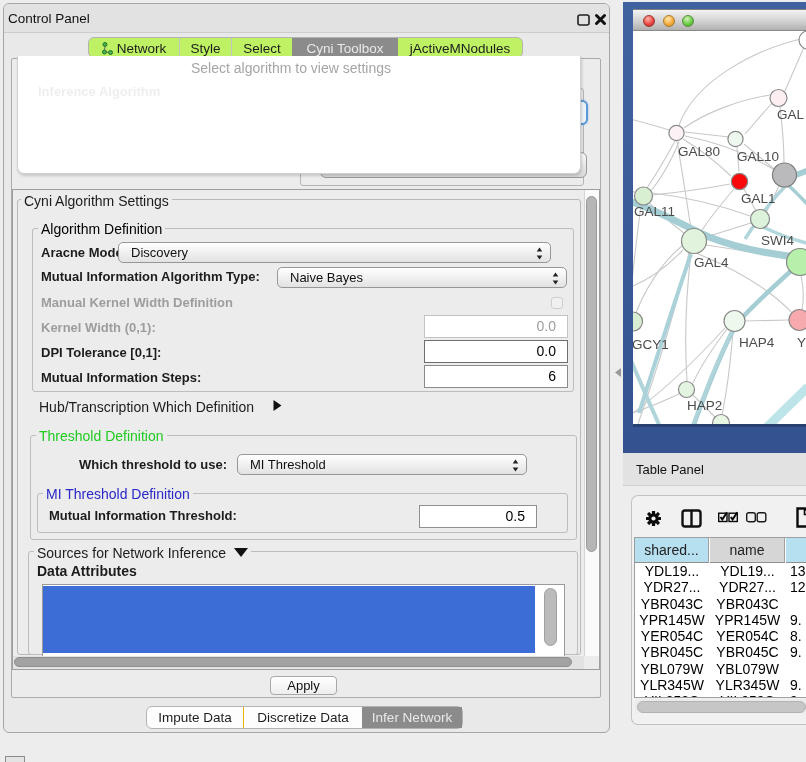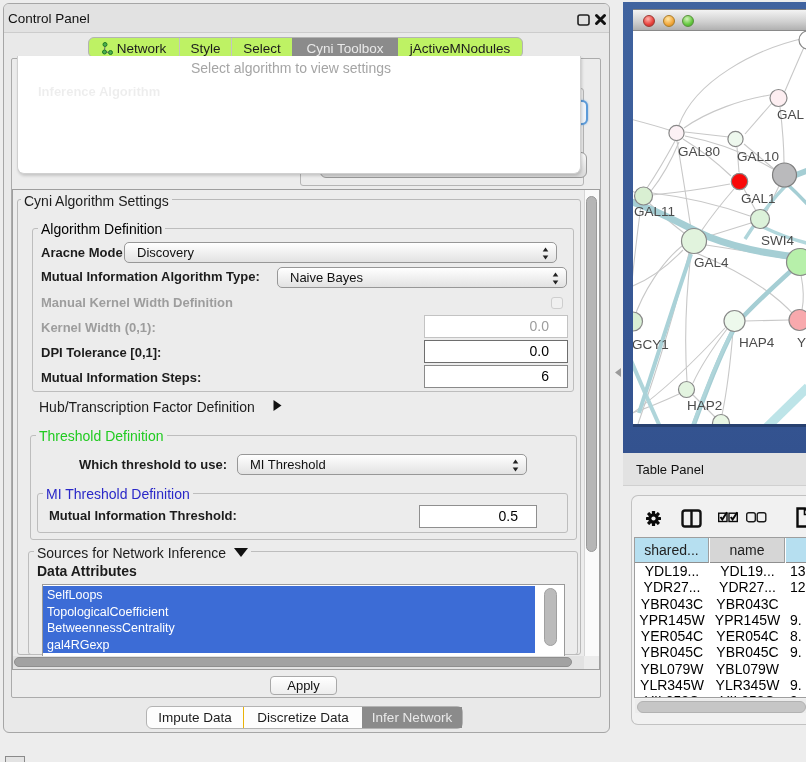--- a/index.html
+++ b/index.html
@@ -3,21 +3,21 @@
 <meta charset="utf-8">
 <style>
 * { margin:0; padding:0; box-sizing:border-box; }
 html,body { width:806px; height:762px; overflow:hidden; }
 body { background:#ededed; font-family:"Liberation Sans", sans-serif; position:relative; }
 .abs { position:absolute; }
 .lbl { position:absolute; font-size:13px; font-weight:bold; color:#1c1c1c; white-space:nowrap; }
 .glbl { color:#9d9d9d; }
 .gbox { position:absolute; border:1px solid #bdbdbd; border-radius:3px; }
 .gtitle { position:absolute; font-size:14px; background:#ececec; padding:0 3px; white-space:nowrap; }
-.field { position:absolute; background:#fff; font-size:14px; text-align:right; padding-right:18px; line-height:21px; }
+.field { position:absolute; background:#fff; font-size:14px; text-align:right; padding-right:11px; line-height:21px; }
 .combo { position:absolute; border:1px solid #979797; border-radius:5px; background:linear-gradient(#ffffff,#f2f2f2 45%,#e2e2e2); font-size:13px; color:#111; }
 .combo .ct { position:absolute; left:12px; top:2px; line-height:16px; }
 .combo .arr { position:absolute; right:7px; top:4px; width:7px; height:13px; }
 .tabseg { display:inline-block; height:21px; line-height:21px; font-size:13.5px; color:#1c1c1c; text-align:center; vertical-align:top; }
 </style>
 </head>
 <body>
 
 <div class="abs" style="left:3px; top:3px; width:607px; height:730px; background:#e9e9e9; border:1px solid #a6a6a6; border-radius:6px;"></div>
 
@@ -57,21 +57,21 @@
 <div class="abs" style="left:13px; top:656px; width:571px; height:13px; background:#e2e2e2;"></div>
 <div class="abs" style="left:14px; top:657px; width:558px; height:10px; background:#a2a2a2; border:1px solid #8e8e8e; border-radius:5px;"></div>
 
 <div class="gbox" style="left:17px; top:199px; width:564px; height:456px; border-color:#b9b9b9;"></div>
 <div class="gtitle" style="left:21px; top:193px; color:#1c1c1c;">Cyni Algorithm Settings</div>
 
 <div class="gbox" style="left:32px; top:228px; width:542px; height:164px;"></div>
 <div class="gtitle" style="left:38px; top:221px; color:#000000;">Algorithm Definition</div>
 
 <div class="lbl" style="left:41px; top:245px;">Aracne Mode:</div>
-<div class="combo" style="left:124px; top:242px; width:433px; height:21px;">
+<div class="combo" style="left:118px; top:242px; width:433px; height:21px;">
     <span class="ct">Discovery</span>
   <svg class="arr" viewBox="0 0 7 13">
       <path d="M3.5 0.5 L6.3 4.5 L0.7 4.5 Z" fill="#222"></path>
       <path d="M3.5 12.5 L6.3 8.5 L0.7 8.5 Z" fill="#222"></path>
     </svg>
 </div>
 
 <div class="lbl" style="left:41px; top:269px;">Mutual Information Algorithm Type:</div>
 <div class="combo" style="left:277px; top:267px; width:290px; height:21px;">
     <span class="ct">Naive Bayes</span>
@@ -86,21 +86,21 @@
 
 <div class="lbl glbl" style="left:41px; top:320px;">Kernel Width (0,1):</div>
 <div class="field" style="left:424px; top:315px; width:144px; height:23px; border:1px solid #c3c3c3; color:#9d9d9d;">0.0</div>
 
 <div class="lbl" style="left:41px; top:345px;">DPI Tolerance [0,1]:</div>
 <div class="field" style="left:424px; top:340px; width:144px; height:23px; border:1px solid #6e6e6e; color:#000;">0.0</div>
 
 <div class="lbl" style="left:41px; top:370px;">Mutual Information Steps:</div>
 <div class="field" style="left:424px; top:365px; width:144px; height:23px; border:1px solid #8a8a8a; color:#000;">6</div>
 
-<div class="abs" style="left:39px; top:399px; font-size:14px; color:#1c1c1c;">Hub/Transcription Factor Definition</div>
+<div class="abs" style="left:39px; top:399px; font-size:14px; color:#1c1c1c;">Hub/Transcription Which Definition</div>
 <svg class="abs" style="left:272px; top:399px;" width="11" height="13" viewBox="0 0 11 13">
     <path d="M1.5 1 L9.5 6.5 L1.5 12 Z" fill="#111"></path>
   </svg>
 
 <div class="gbox" style="left:30px; top:435px; width:547px; height:105px;"></div>
 <div class="gtitle" style="left:36px; top:428px; color:#21cb21;">Threshold Definition</div>
 
 <div class="lbl" style="left:79px; top:457px;">Which threshold to use:</div>
 <div class="combo" style="left:237px; top:454px; width:290px; height:21px;">
     <span class="ct">MI Threshold</span>
@@ -116,21 +116,20 @@
 <div class="lbl" style="left:49px; top:508px;">Mutual Information Threshold:</div>
 <div class="field" style="left:419px; top:505px; width:118px; height:23px; border:1px solid #8f8f8f; color:#000;">0.5</div>
 
 <div class="gbox" style="left:28px; top:551px; width:550px; height:104px;"></div>
 <div class="abs gtitle" style="left:34px; top:545px; color:#1c1c1c; font-size:14px;">Sources for Network Inference <span style="display:inline-block; width:0; height:0; border-left:7px solid transparent; border-right:7px solid transparent; border-top:9px solid #111; vertical-align:1px; margin-left:4px;"></span></div>
 
 <div class="lbl" style="left:37px; top:563px; font-size:14px;">Data Attributes</div>
 
 <div class="abs" style="left:42px; top:584px; width:523px; height:72px; background:#fff; border:1px solid #9a9a9a; border-bottom:none; overflow:hidden;">
   <div class="abs" style="left:0; top:1px; width:492px; height:67px; background:#3c6cd6;"></div>
-  <div class="abs" style="left:4px; top:2px; font-size:12.5px; color:#fff; line-height:16.5px;">SelfLoops<br>TopologicalCoefficient<br>BetweennessCentrality<br>gal4RGexp</div>
   <div class="abs" style="left:501px; top:3px; width:13px; height:58px; background:#bbb; border:1px solid #a0a0a0; border-radius:7px;"></div>
 </div>
 
 <div class="abs" style="left:270px; top:676px; width:67px; height:19px; background:linear-gradient(#ffffff,#ededed); border:1px solid #a9a9a9; border-radius:4px; text-align:center; font-size:13px; line-height:18px; color:#111;">Apply</div>
 
 <div class="abs" style="left:146px; top:706px; height:23px; background:#fdfdfd; border:1px solid #b3b3b3; border-radius:6px; white-space:nowrap; font-size:0;">
   <div class="tabseg" style="width:97px; line-height:22px; border-right:1px solid #eab308;">Impute Data</div>
   <div class="tabseg" style="width:118px; line-height:22px;">Discretize Data</div>
   <div class="tabseg" style="width:100px; line-height:22px; background:#8b8b8b; color:#e9e9e9;">Infer Network</div>
 </div>

